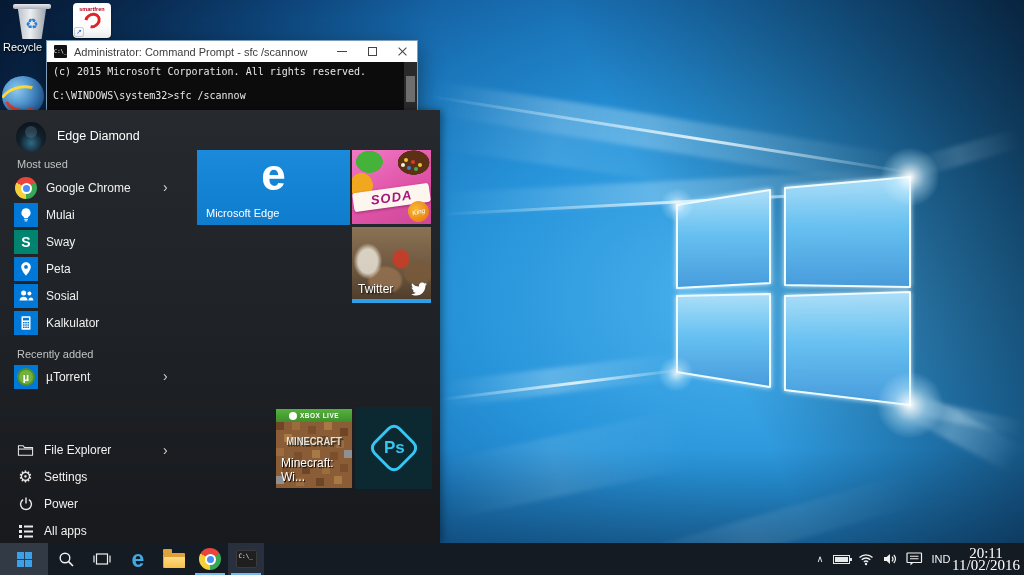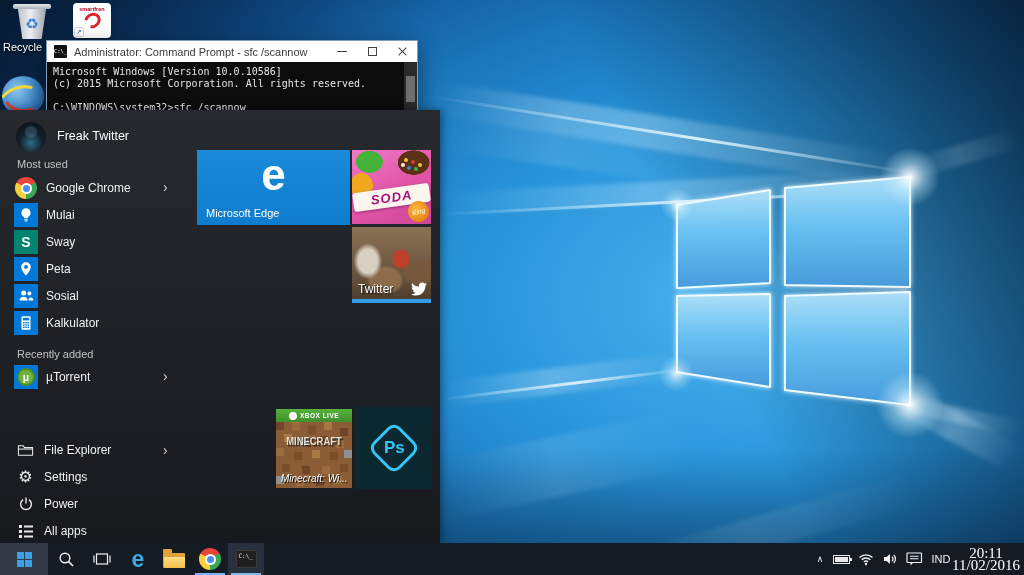--- a/index.html
+++ b/index.html
@@ -118,21 +118,21 @@
       8px 12px 0 #a87945,24px 16px 0 #8f9092,44px 14px 0 #6e4526,60px 18px 0 #9c6b3e,
       0 26px 0 #9c6b3e,18px 30px 0 #7b4f2b,36px 28px 0 #a87945,54px 30px 0 #7b4f2b,68px 28px 0 #8f9092,
       6px 42px 0 #7b4f2b,26px 44px 0 #6e4526,46px 44px 0 #9c6b3e,64px 42px 0 #7b4f2b,
       0 54px 0 #8f9092,20px 56px 0 #9c6b3e,40px 56px 0 #6e4526,58px 54px 0 #a87945;}
   .mc-banner{position:absolute;left:0;right:0;top:0;height:13px;background:linear-gradient(#55b23c,#3f8f2b);
     display:flex;align-items:center;justify-content:center;gap:3px;}
   .xbox-ball{width:8px;height:8px;border-radius:50%;background:#fff;flex:0 0 8px;}
   .mc-banner .btxt{font-size:6.5px;font-weight:bold;color:#fff;letter-spacing:.5px;}
   .mc-logo{position:absolute;left:0;right:0;top:26px;text-align:center;font-size:10.5px;font-weight:bold;color:#e6e2d8;
     letter-spacing:0;transform:scaleX(.9);text-shadow:1px 1px 0 #3c2c18,2px 2px 0 rgba(0,0,0,.35);}
-  .mc-lbl{position:absolute;left:5px;bottom:4px;font-size:10px;color:#fff;text-shadow:1px 1px 1px #000;font-style:italic;}
+  .mc-lbl{position:absolute;left:5px;bottom:4px;font-size:12px;color:#fff;text-shadow:1px 1px 1px #000;}
   .t-ps{left:355px;top:297px;width:77px;height:82px;background:#0c2830;display:flex;align-items:center;justify-content:center;}
   .ps-diamond{width:38px;height:38px;border:3px solid #35c6f4;border-radius:9px;transform:rotate(45deg);
     display:flex;align-items:center;justify-content:center;}
   .ps-diamond span{transform:rotate(-45deg);color:#35c6f4;font-size:17px;font-weight:bold;}
 
   
   .taskbar{position:absolute;left:0;top:543px;width:1024px;height:32px;background:#151b23;z-index:100;display:flex;align-items:stretch;}
   .tb-btn{width:36px;height:32px;display:flex;align-items:center;justify-content:center;position:relative;}
   .tb-start{width:48px;background:#323a45;}
   .winlogo{width:15px;height:15px;display:grid;grid-template-columns:7px 7px;grid-template-rows:7px 7px;gap:1px;}
@@ -236,31 +236,31 @@
       <div class="winbtn">
           <span class="g-max"></span>
         </div>
       <div class="winbtn">
           <span class="g-close">
             <i></i>
             <i></i>
           </span>
         </div>
     </div>
-    <div class="cmd-body"><div>Microsoft Windows [Version 10.0.10586]</div><div>(c) 2015 Microsoft Corporation. All rights reserved.</div><div>&nbsp;</div><div>C:\WINDOWS\system32&gt;sfc /scannow</div>
+    <div class="cmd-body"><div>(c) 2015 Microsoft Corporation. All rights reserved.</div><div>&nbsp;</div><div>C:\WINDOWS\system32&gt;sfc /scannow</div>
       <div class="cmd-scroll">
         <span class="up">▲</span>
         <span class="cmd-thumb"></span>
       </div>
     </div>
   </div>
 
   <div class="startmenu">
     <div class="avatar"></div>
-    <div class="user-name">Freak Twitter</div>
+    <div class="user-name">Edge Diamond</div>
 
     <div class="sec-head" style="top:48px;">Most used</div>
 
     <div class="mrow" style="top:65px;">
       <span class="ric">
           <span class="chrome-ic">
             <span class="cc">
               <span class="ccb"></span>
             </span>
           </span>

